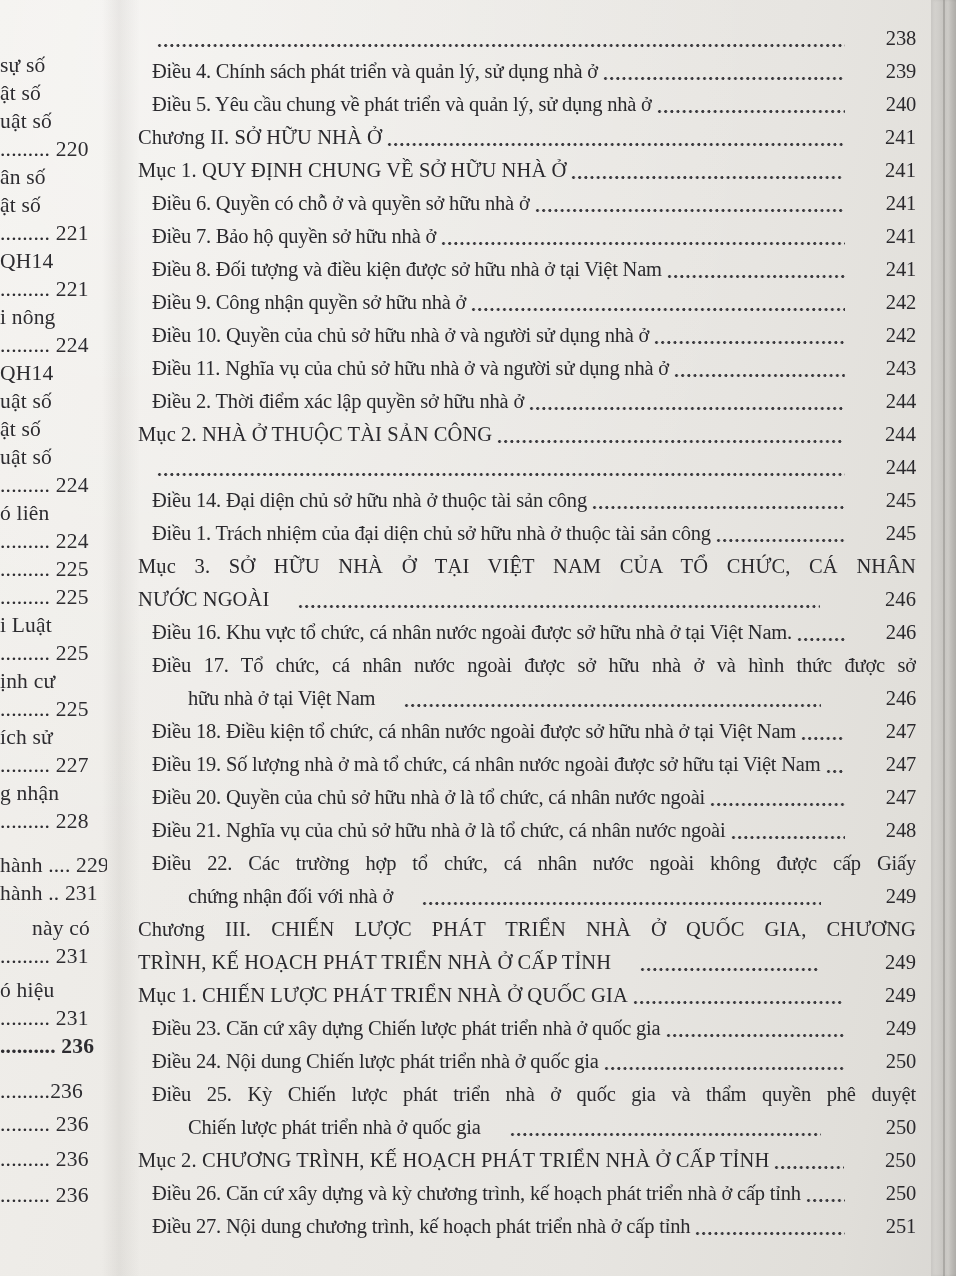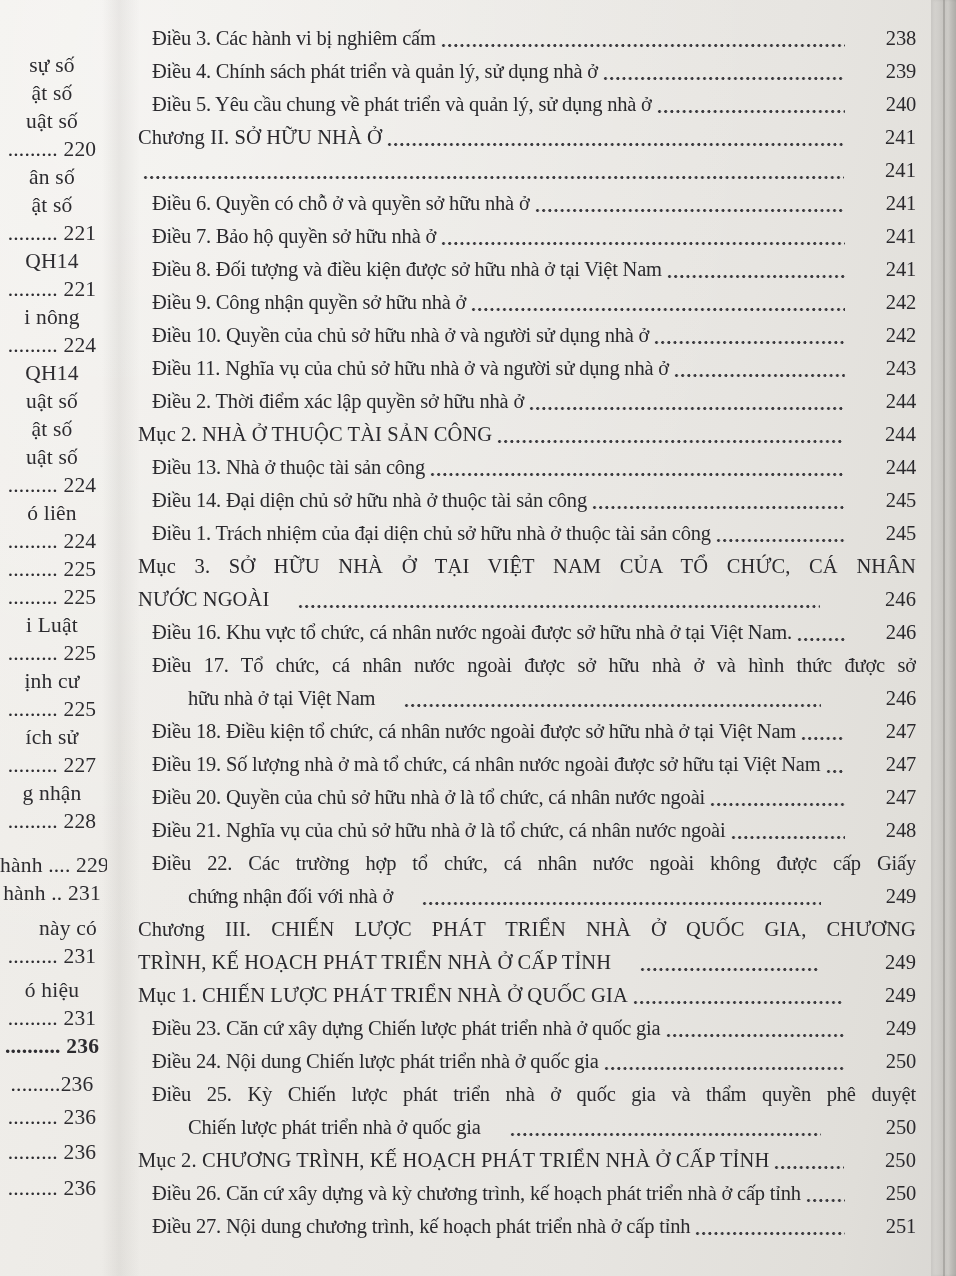--- a/index.html
+++ b/index.html
@@ -31,29 +31,29 @@
     position:absolute; left:102px; top:0; bottom:0; width:38px; pointer-events:none;
     background:linear-gradient(90deg, rgba(0,0,0,0) 0%, rgba(80,75,70,0.08) 45%, rgba(0,0,0,0) 100%);
   }
   
   .left-strip {
     position:absolute; left:0; top:0; bottom:0; width:107px;
     padding-top:51px; box-sizing:border-box;
     font-size:21.5px; color:#2d2c30; overflow:hidden;
   }
   .frag {
-    height:28px; line-height:28px; text-align:center; padding-right:3px;
+    height:28px; line-height:28px; text-align:left; padding-right:3px;
     white-space:nowrap; letter-spacing:0.2px;font-family:Liberation Serif, serif;
   }
   .frag.b { font-weight:bold; }
   .frag:nth-child(29) { margin-top:16px; }
   .frag:nth-child(31) { margin-top:7px;margin-left:32px; }
   .frag:nth-child(33) { margin-top:6px; }
   .frag:nth-child(35) { }
-  .frag:nth-child(36) { margin-top:10px; }
+  .frag:nth-child(36) { margin-top:17px; }
   .frag:nth-child(37) { margin-top:5px; }
   .frag:nth-child(38) { margin-top:7px; }
   .frag:nth-child(39) { margin-top:8px; }
   
   .toc {
     position:absolute; left:138px; top:0; width:778px;
     padding-top:22px; box-sizing:content-box;
     font-size:20.5px; color:#2a292d; letter-spacing:-0.2px;
   }
   .row { display:flex; align-items:baseline; height:33px; line-height:33px; }
@@ -116,40 +116,40 @@
       <div class="frag">......... 231</div>
       <div class="frag b">.......... 236</div>
       <div class="frag">.........236</div>
       <div class="frag">......... 236</div>
       <div class="frag">......... 236</div>
       <div class="frag">......... 236</div>
     </div>
   <div class="gutter-shadow"></div>
   <div class="toc" id="tocList">
       <div class="row k-article">
-    <span class="txt">Điều 3. Các hành vi bị nghiêm cấm</span>
     <span class="dots"></span>
     <span class="pg">238</span>
   </div>
       <div class="row k-article">
     <span class="txt">Điều 4. Chính sách phát triển và quản lý, sử dụng nhà ở</span>
     <span class="dots"></span>
     <span class="pg">239</span>
   </div>
       <div class="row k-article">
     <span class="txt">Điều 5. Yêu cầu chung về phát triển và quản lý, sử dụng nhà ở</span>
     <span class="dots"></span>
     <span class="pg">240</span>
   </div>
       <div class="row k-chapter">
     <span class="txt">Chương II. SỞ HỮU NHÀ Ở</span>
     <span class="dots"></span>
     <span class="pg">241</span>
   </div>
       <div class="row k-section">
+    <span class="txt">Mục 1. QUY ĐỊNH CHUNG VỀ SỞ HỮU NHÀ Ở</span>
     <span class="dots"></span>
     <span class="pg">241</span>
   </div>
       <div class="row k-article">
     <span class="txt">Điều 6. Quyền có chỗ ở và quyền sở hữu nhà ở</span>
     <span class="dots"></span>
     <span class="pg">241</span>
   </div>
       <div class="row k-article">
     <span class="txt">Điều 7. Bảo hộ quyền sở hữu nhà ở</span>
@@ -180,21 +180,20 @@
     <span class="txt">Điều 2. Thời điểm xác lập quyền sở hữu nhà ở</span>
     <span class="dots"></span>
     <span class="pg">244</span>
   </div>
       <div class="row k-section">
     <span class="txt">Mục 2. NHÀ Ở THUỘC TÀI SẢN CÔNG</span>
     <span class="dots"></span>
     <span class="pg">244</span>
   </div>
       <div class="row k-article">
-    <span class="txt">Điều 13. Nhà ở thuộc tài sản công</span>
     <span class="dots"></span>
     <span class="pg">244</span>
   </div>
       <div class="row k-article">
     <span class="txt">Điều 14. Đại diện chủ sở hữu nhà ở thuộc tài sản công</span>
     <span class="dots"></span>
     <span class="pg">245</span>
   </div>
       <div class="row k-article">
     <span class="txt">Điều 1. Trách nhiệm của đại diện chủ sở hữu nhà ở thuộc tài sản công</span>

